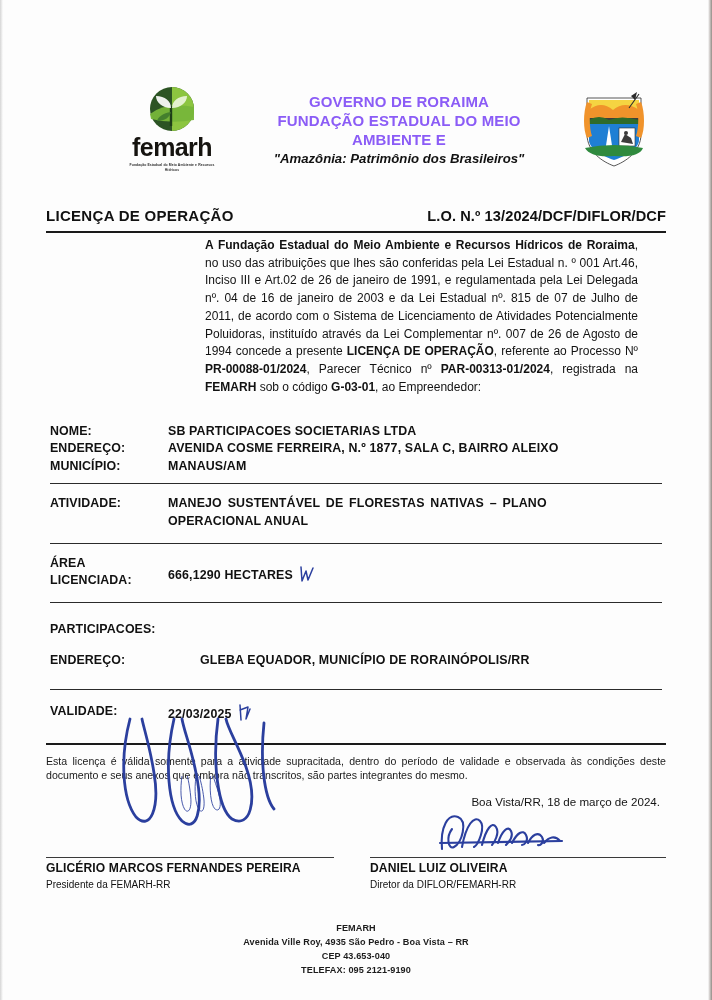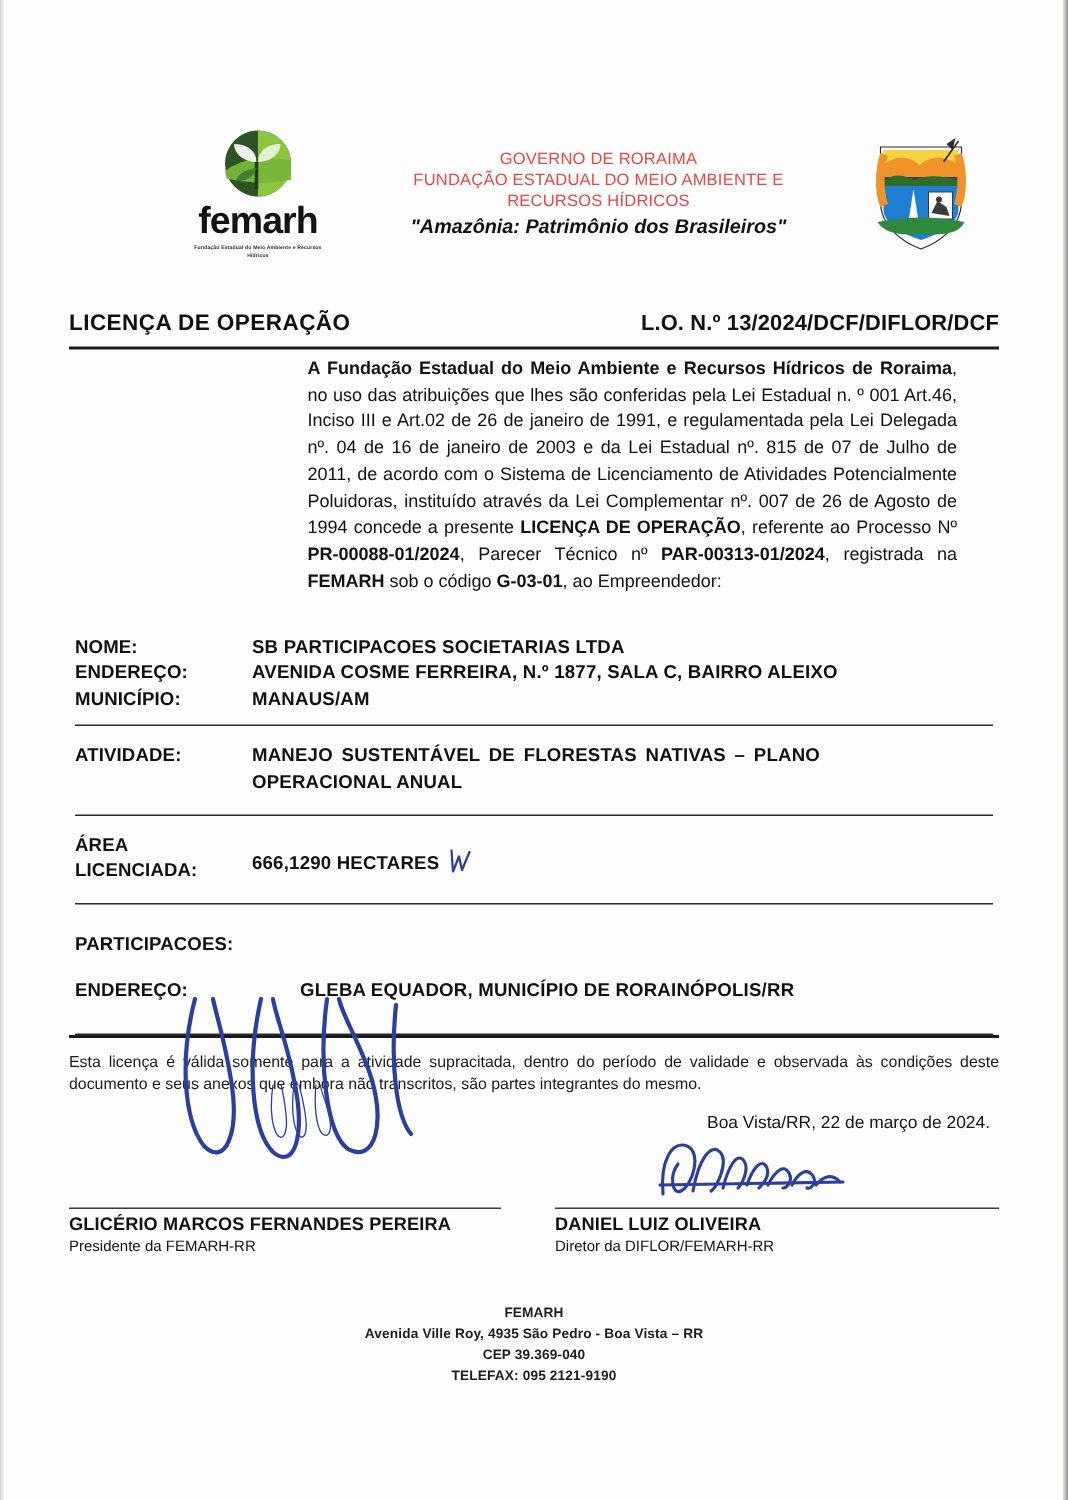--- a/index.html
+++ b/index.html
@@ -81,25 +81,25 @@
     max-width: 92px;
     font-weight: bold;
   }
 
   .title-block {
     flex: 1 1 auto;
     text-align: center;
     padding: 0 4px;
   }
   .title-line {
-    font-weight: normal;
-    font-size: 11px;
+    font-weight: bold;
+    font-size: 15px;
     line-height: 1.28;
     letter-spacing: 0.15px;
-    color: #ef4444;
+    color: #8b5cf6;
   }
   .title-motto {
     font-weight: bold;
     font-style: italic;
     font-size: 13.2px;
     line-height: 1.3;
     margin-top: 1px;
     color: #121212;
   }
 
@@ -278,21 +278,20 @@
             <path d="M26 26 C18 27 13 31 12 35 C20 35 25 31 26 26 Z" fill="#3f7a2c" opacity="0.9"></path>
           </svg>
         </div>
         <div class="logo-word">femarh</div>
         <div class="logo-sub">Fundação Estadual do Meio Ambiente e Recursos Hídricos</div>
       </div>
 
       <div class="title-block">
         <div class="title-line">GOVERNO DE RORAIMA</div>
         <div class="title-line">FUNDAÇÃO ESTADUAL DO MEIO AMBIENTE E</div>
-        <div class="title-line">RECURSOS HÍDRICOS</div>
         <div class="title-motto">"Amazônia: Patrimônio dos Brasileiros"</div>
       </div>
 
       <div class="crest-block">
         <svg width="70" height="78" viewBox="0 0 70 78" aria-hidden="true">
           <path d="M8 8 L62 8 L62 44 C62 62 46 72 35 76 C24 72 8 62 8 44 Z" fill="#ffffff" stroke="#2b2b2b" stroke-width="0.8"></path>
           <path d="M10 10 L60 10 L60 30 L10 30 Z" fill="#f5d442"></path>
           <path d="M10 20 Q22 10 34 20 Q46 10 60 20 L60 30 L10 30 Z" fill="#f0932b"></path>
           <path d="M10 28 L60 28 L60 34 L10 34 Z" fill="#3c3c3c"></path>
           <path d="M10 30 Q20 24 30 30 Q42 25 60 30 L60 34 L10 34 Z" fill="#2f6b2a"></path>
@@ -370,39 +369,49 @@
           <div class="field-key wide">PARTICIPACOES:</div>
         </div>
         <div class="field-row">
           <div class="field-key wide">ENDEREÇO:</div>
           <div class="field-val plain">GLEBA EQUADOR, MUNICÍPIO DE RORAINÓPOLIS/RR</div>
         </div>
       </div>
 
       <div class="sep"></div>
 
+      <div class="field-group" style="padding:13px 0 14px 0;">
+        <div class="field-row">
+          <div class="field-key">VALIDADE:</div>
+          <div class="field-val plain">
+            <span>22/03/2025</span><span class="ink-initial"><svg width="18" height="20" viewBox="0 0 18 20" aria-hidden="true">
+                  <path d="M3 2 L4 17 M3 7 L11 4 L9 16 L13 6" stroke="#2b3f9e" stroke-width="1.5" fill="none" stroke-linecap="round" stroke-linejoin="round"></path>
+                </svg></span>
+          </div>
+        </div>
+      </div>
     </div>
 
     <div class="rule-thick"></div>
 
     <div style="position:relative;">
       <p class="disclaimer">Esta licença é válida somente para a atividade supracitada, dentro do período de validade e observada às condições deste documento e seus anexos que embora não transcritos, são partes integrantes do mesmo.</p>
       <div class="ink-layer ink-disclaimer">
         <svg width="170" height="40" viewBox="0 0 170 120" aria-hidden="true">
           <g stroke="#2b3f9e" fill="none" stroke-width="2.6" stroke-linecap="round">
             <path d="M10 0 C4 40 6 80 18 100 C30 116 40 96 36 60 C33 30 28 8 26 0"></path>
             <path d="M52 0 C46 44 50 86 62 102 C74 114 80 92 74 56 C70 28 64 10 62 0"></path>
             <path d="M96 0 C92 40 96 84 108 98 C124 112 130 86 120 52 C114 30 106 12 104 0"></path>
           </g>
         </svg>
       </div>
     </div>
 
     <div class="sig-area">
-      <div class="sig-date">Boa Vista/RR, 22 de março de 2024.</div>
+      <div class="sig-date">Boa Vista/RR, 18 de março de 2024.</div>
 
       <div class="ink-layer ink-sig-left">
         <svg width="200" height="120" viewBox="0 0 200 120" aria-hidden="true">
           <g stroke="#2b3f9e" fill="none" stroke-width="2.8" stroke-linecap="round">
             <path d="M16 2 C6 40 8 82 22 100 C36 114 46 92 40 56 C36 30 30 12 28 2"></path>
             <path d="M60 2 C50 46 54 90 68 104 C82 116 90 94 82 56 C77 30 70 14 68 2"></path>
             <path d="M104 2 C98 46 104 92 118 102 C136 112 144 84 132 50 C124 28 114 12 112 2"></path>
             <path d="M150 6 C146 44 150 80 160 92"></path>
           </g>
         </svg>
@@ -433,18 +442,18 @@
           <div class="sig-line"></div>
           <div class="sig-name">DANIEL LUIZ OLIVEIRA</div>
           <div class="sig-role">Diretor da DIFLOR/FEMARH-RR</div>
         </div>
       </div>
     </div>
 
     <div class="footer">
       <div>FEMARH</div>
       <div>Avenida Ville Roy, 4935 São Pedro - Boa Vista – RR</div>
-      <div>CEP 39.369-040</div>
+      <div>CEP 43.653-040</div>
       <div>TELEFAX: 095 2121-9190</div>
     </div>
 
   </div>
 </div>
 
 </body></html>

